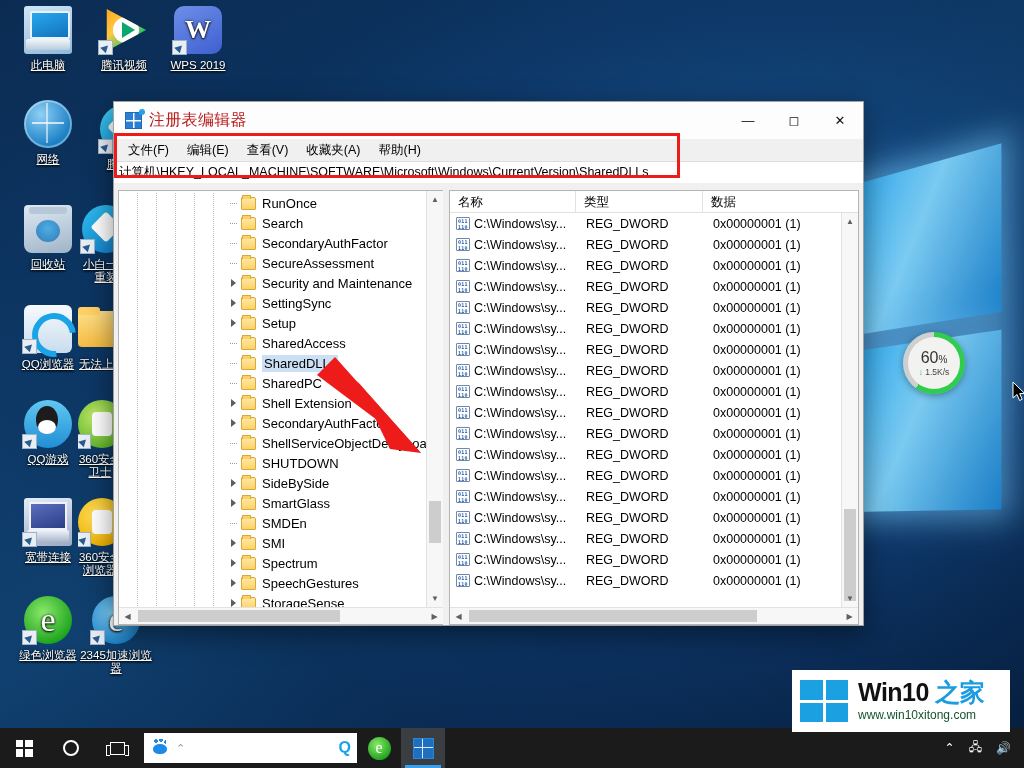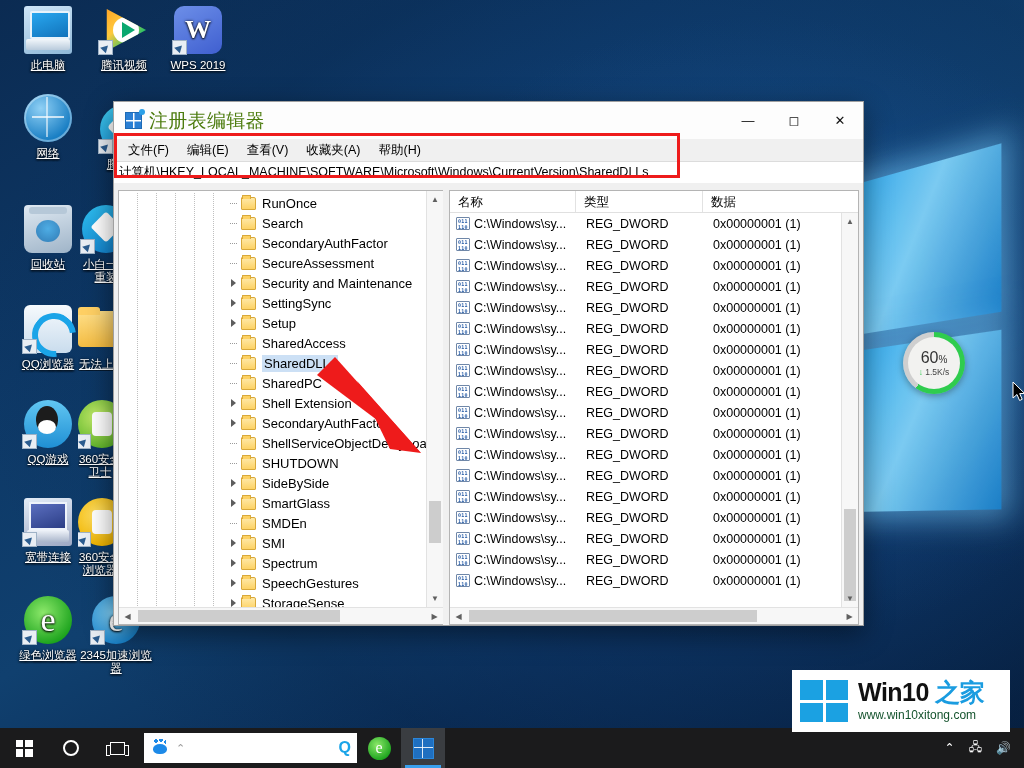--- a/index.html
+++ b/index.html
@@ -130,21 +130,21 @@
   #titlebar .app-ic {
     width:17px;height:17px;margin:0 7px 0 11px;position:relative;
     background:#2a7fd4;
     background-image:linear-gradient(#fff 0 0),linear-gradient(#fff 0 0);
     background-size:1.5px 100%,100% 1.5px;
     background-position:50% 0,0 50%;
     background-repeat:no-repeat;
     border:1px solid #1d6ab5;
   }
   #titlebar .app-ic:after{content:"";position:absolute;right:-4px;top:-4px;width:6px;height:6px;border-radius:50%;background:#2ba0e8;}
-  #titlebar .ttl { font-size:19px; color:#4d7c0f; letter-spacing:.3px; }
+  #titlebar .ttl { font-size:16px; color:#b91c1c; letter-spacing:.3px; }
   #titlebar .spacer{flex:1;}
   .winbtn {
     width:46px;height:37px;display:flex;align-items:center;justify-content:center;
     font-size:13px;color:#111;
   }
 
   #menubar {
     height:21px; display:flex; align-items:center; padding-left:5px;
     background:#f0f0f0; flex:0 0 auto;
   }
@@ -335,21 +335,21 @@
   <span class="lbl">腾讯视频</span>
 </div>
 <div class="dicon" style="left:152px;top:6px">
   <div class="glyph">
       <div class="ic-wps" style="position:absolute;inset:0"></div>
       <span class="shortcut-arrow"></span>
     </div>
   <span class="lbl">WPS 2019</span>
 </div>
 
-<div class="dicon" style="left:2px;top:94px">
+<div class="dicon" style="left:2px;top:100px">
   <div class="glyph">
       <div class="ic-net" style="position:absolute;inset:0"></div>
     </div>
   <span class="lbl">网络</span>
 </div>
 <div class="dicon" style="left:78px;top:105px">
   <div class="glyph">
       <div class="ic-tencentw" style="position:absolute;inset:0"></div>
       <span class="shortcut-arrow"></span>
     </div>

